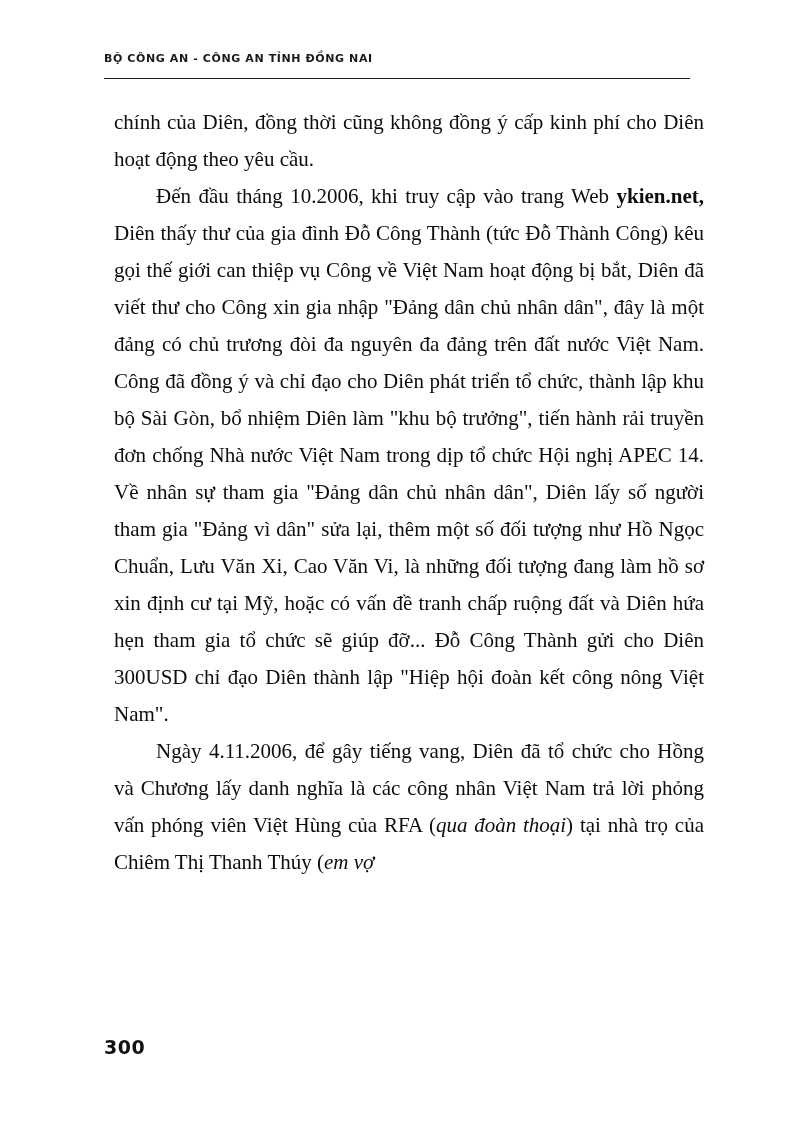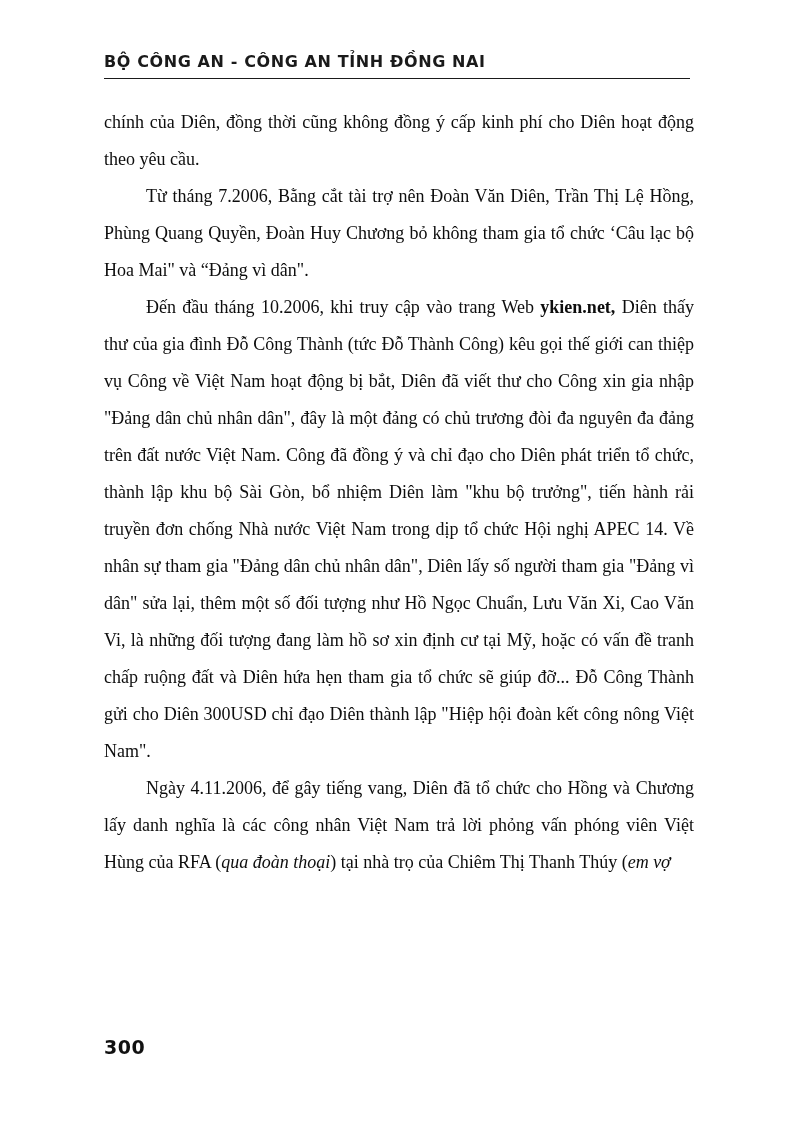--- a/index.html
+++ b/index.html
@@ -21,39 +21,39 @@
     box-sizing: border-box;
     padding: 0;
   }
   .running-head {
     position: absolute;
     left: 104px;
     top: 52px;
     width: 600px;
     font-family: "DejaVu Sans", sans-serif;
     font-weight: bold;
-    font-size: 16px;
+    font-size: 11px;
     letter-spacing: 0.6px;
     color: #1a1a1a;
   }
   .head-rule {
     position: absolute;
     left: 104px;
     top: 78px;
     width: 586px;
     height: 1px;
     background: #1a1a1a;
   }
   .body-text {
     position: absolute;
-    left: 104px;
+    left: 114px;
     top: 104px;
     width: 590px;
     font-family: "Liberation Serif", serif;
-    font-size: 18px;
+    font-size: 21px;
     line-height: 37px;
     text-align: justify;
     text-justify: inter-word;
     color: #0d0d0d;
   }
   .body-text p {
     margin: 0 0 0 0;
     text-indent: 0;
   }
   .body-text p.indent {
@@ -85,20 +85,19 @@
 <body>
 
 <div class="page">
 
   <div class="running-head">BỘ CÔNG AN - CÔNG AN TỈNH ĐỒNG NAI</div>
 
   <div class="head-rule"></div>
 
   <div class="body-text" id="body-text">
       <p><span>chính của Diên, đồng thời cũng không đồng ý cấp kinh phí cho Diên hoạt động theo yêu cầu.</span></p>
-      <p class="indent"><span>Từ tháng 7.2006, Bằng cắt tài trợ nên Đoàn Văn Diên, Trần Thị Lệ Hồng, Phùng Quang Quyền, Đoàn Huy Chương bỏ không tham gia tổ chức ‘Câu lạc bộ Hoa Mai" và “Đảng vì dân".</span></p>
       <p class="indent"><span>Đến đầu tháng 10.2006, khi truy cập vào trang Web </span><b>ykien.net,</b><span> Diên thấy thư của gia đình Đỗ Công Thành (tức Đỗ Thành Công) kêu gọi thế giới can thiệp vụ Công về Việt Nam hoạt động bị bắt, Diên đã viết thư cho Công xin gia nhập "Đảng dân chủ nhân dân", đây là một đảng có chủ trương đòi đa nguyên đa đảng trên đất nước Việt Nam. Công đã đồng ý và chỉ đạo cho Diên phát triển tổ chức, thành lập khu bộ Sài Gòn, bổ nhiệm Diên làm "khu bộ trưởng", tiến hành rải truyền đơn chống Nhà nước Việt Nam trong dịp tổ chức Hội nghị APEC 14. Về nhân sự tham gia "Đảng dân chủ nhân dân", Diên lấy số người tham gia "Đảng vì dân" sửa lại, thêm một số đối tượng như Hồ Ngọc Chuẩn, Lưu Văn Xi, Cao Văn Vi, là những đối tượng đang làm hồ sơ xin định cư tại Mỹ, hoặc có vấn đề tranh chấp ruộng đất và Diên hứa hẹn tham gia tổ chức sẽ giúp đỡ... Đỗ Công Thành gửi cho Diên 300USD chỉ đạo Diên thành lập "Hiệp hội đoàn kết công nông Việt Nam".</span></p>
       <p class="indent"><span>Ngày 4.11.2006, để gây tiếng vang, Diên đã tổ chức cho Hồng và Chương lấy danh nghĩa là các công nhân Việt Nam trả lời phỏng vấn phóng viên Việt Hùng của RFA (</span><i>qua đoàn thoại</i><span>) tại nhà trọ của Chiêm Thị Thanh Thúy (</span><i>em vợ</i></p>
     </div>
 
   <div class="folio">300</div>
 
 </div>
 
 </body></html>

